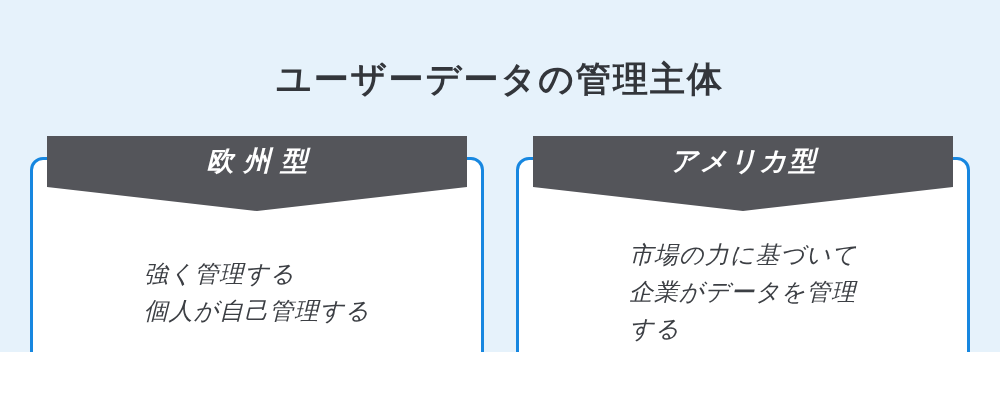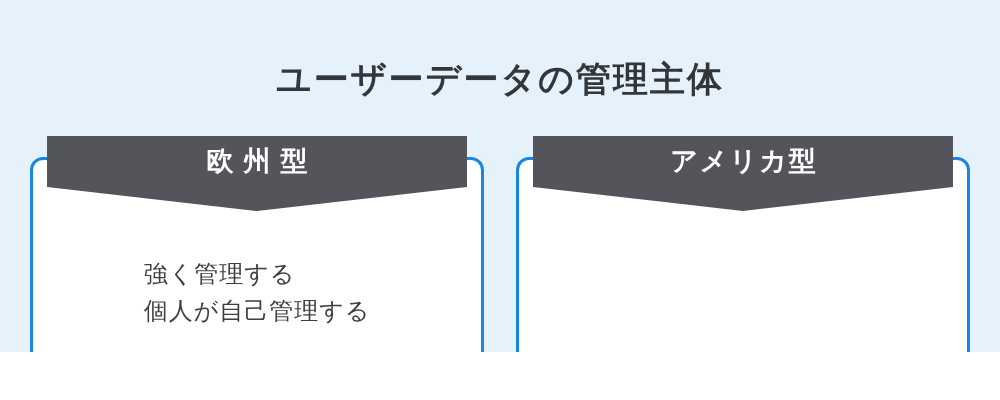--- a/index.html
+++ b/index.html
@@ -38,20 +38,21 @@
   .card {
     position: relative;
     flex: 1;
     height: 214px;
     box-sizing: border-box;
     background: var(--card_background, #ffffff);
     border: 3px solid var(--card_border, #1787e0);
     border-radius: 13px;
     display: flex;
     flex-direction: column;
+    font-style: italic;
   }
   .band {
     position: absolute;
     top: -24px;
     left: 14px;
     right: 14px;
     height: 75px;
     background: var(--band, #54555a);
     clip-path: polygon(0 0, 100% 0, 100% 68%, 50% 100%, 0 68%);
     display: flex;
@@ -103,17 +104,22 @@
       <div class="card-body">
         <p class="card-text">強く管理する
 個人が自己管理する</p>
       </div>
     </div>
 
     <div class="card">
       <div class="band">
         <span class="band-label">アメリカ型</span>
       </div>
+      <div class="card-body">
+        <p class="card-text">市場の力に基づいて
+企業がデータを管理
+する</p>
+      </div>
     </div>
 
 
   </div>
 </div>
 
 </body></html>

